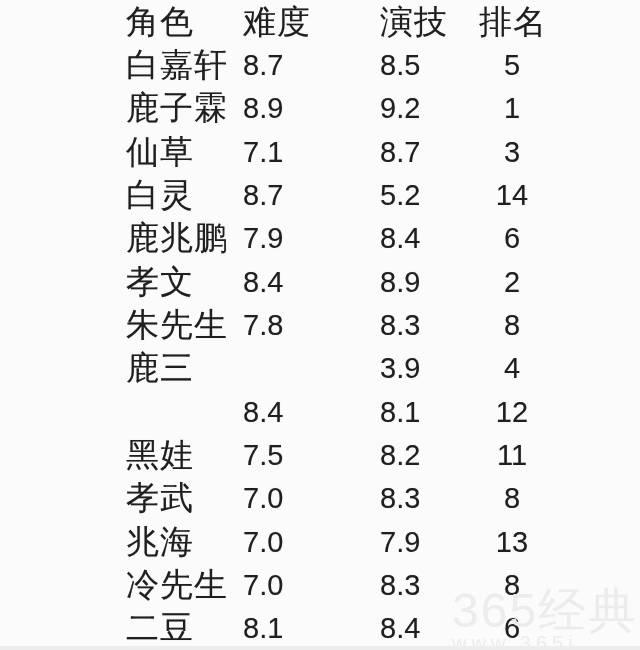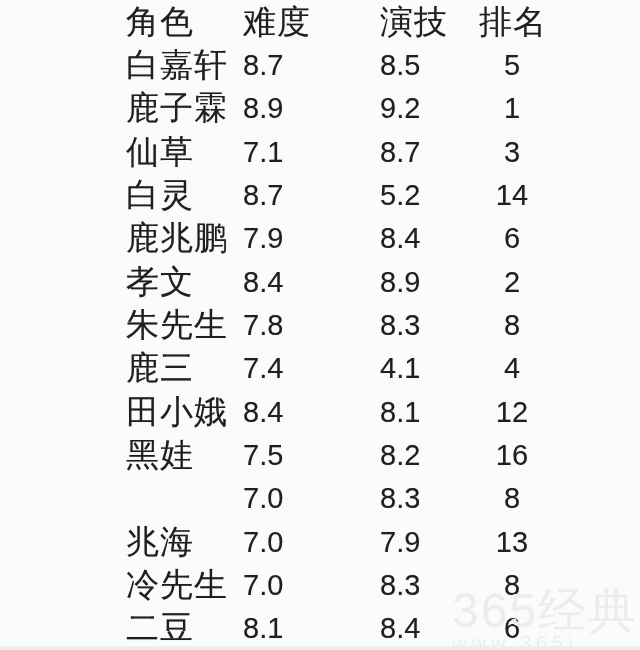--- a/index.html
+++ b/index.html
@@ -97,37 +97,36 @@
       <span class="cell c4 num">2</span>
     </div>
     <div class="row">
       <span class="cell c1 hanzi">朱先生</span>
       <span class="cell c2 num">7.8</span>
       <span class="cell c3 num">8.3</span>
       <span class="cell c4 num">8</span>
     </div>
     <div class="row">
       <span class="cell c1 hanzi">鹿三</span>
-      <span class="cell c2 num">7.4</span>
-      <span class="cell c3 num">4.1</span>
+      <span class="cell c3 num">3.9</span>
       <span class="cell c4 num">4</span>
     </div>
     <div class="row">
-      <span class="cell c1 hanzi">田小娥</span>
       <span class="cell c2 num">8.4</span>
       <span class="cell c3 num">8.1</span>
       <span class="cell c4 num">12</span>
     </div>
     <div class="row">
       <span class="cell c1 hanzi">黑娃</span>
       <span class="cell c2 num">7.5</span>
       <span class="cell c3 num">8.2</span>
-      <span class="cell c4 num">16</span>
+      <span class="cell c4 num">11</span>
     </div>
     <div class="row">
+      <span class="cell c1 hanzi">孝武</span>
       <span class="cell c2 num">7.0</span>
       <span class="cell c3 num">8.3</span>
       <span class="cell c4 num">8</span>
     </div>
     <div class="row">
       <span class="cell c1 hanzi">兆海</span>
       <span class="cell c2 num">7.0</span>
       <span class="cell c3 num">7.9</span>
       <span class="cell c4 num">13</span>
     </div>

